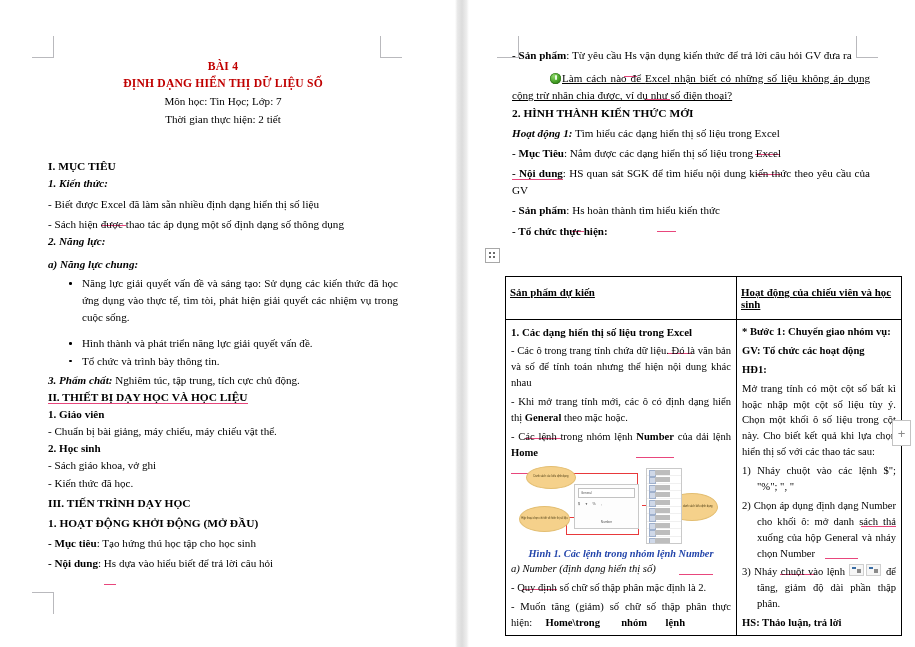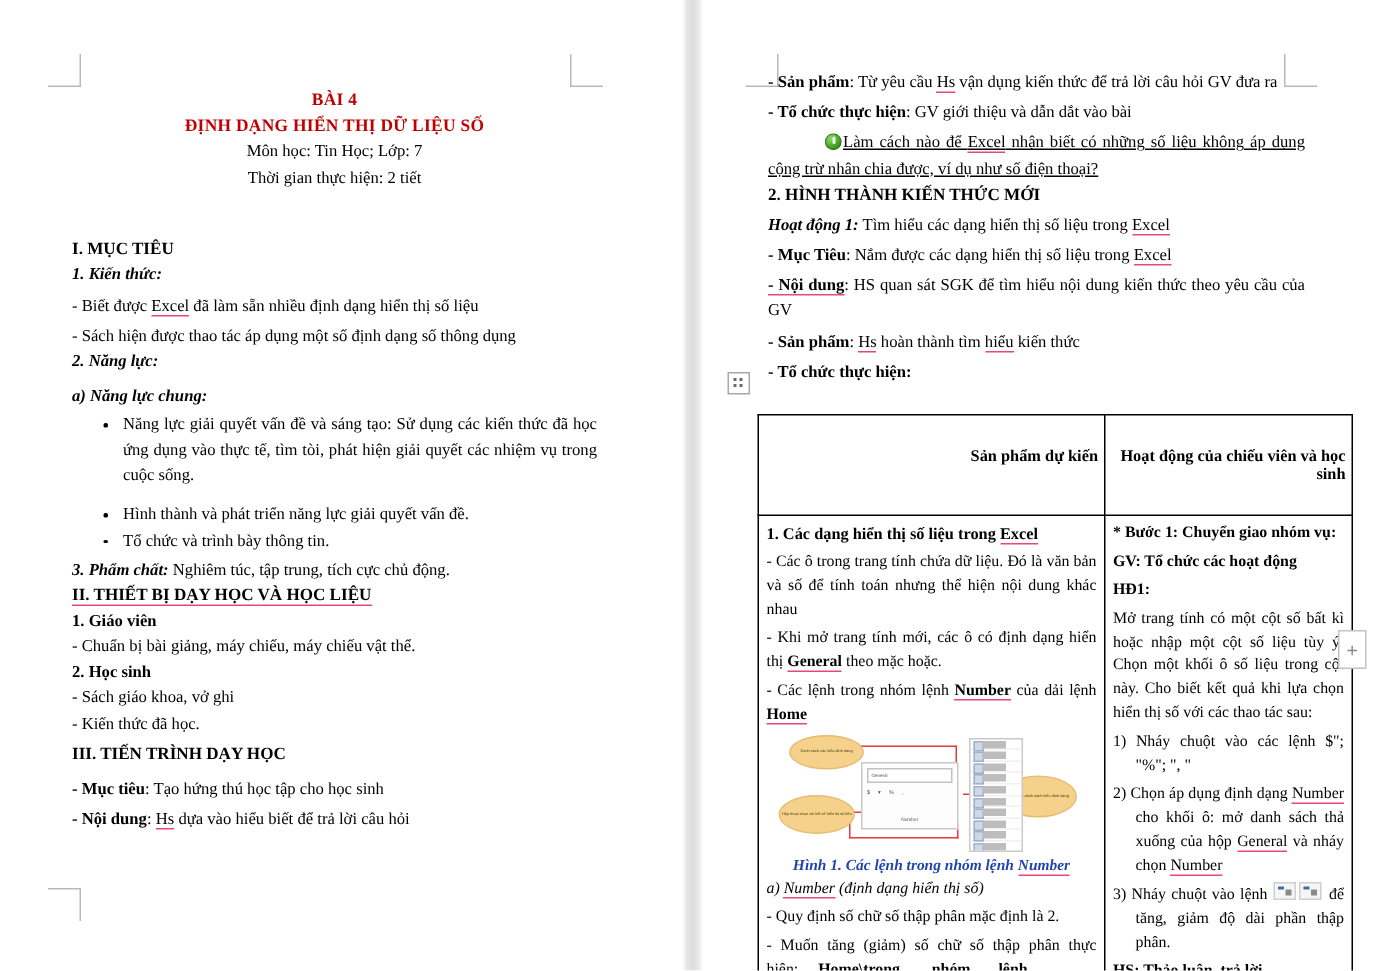--- a/index.html
+++ b/index.html
@@ -42,38 +42,38 @@
   p{margin:0;line-height:1.55;}
   .sp{height:6px;}
   .sp-s{height:3px;}
 
   ul.bul{margin:2px 0 2px 0;padding-left:34px;list-style:none;}
   ul.bul li{position:relative;margin-bottom:1px;text-align:justify;line-height:1.5;}
   ul.bul li:before{content:"";position:absolute;left:-13px;top:7px;
      width:2.5px;height:2.5px;background:#000;border-radius:50%;}
 
   
-  .sq{border-bottom:1.6px solid #E8467C;padding-bottom:0px;}
+  .sq{border-bottom:1.6px solid #E8467C;padding-bottom:15px;}
   .sq2{border-bottom:1.6px solid #E8467C;}
 
   .justify{text-align:justify;}
 
   
   .greenico{display:inline-block;width:11px;height:11px;border-radius:50%;
     background:radial-gradient(circle at 35% 30%,#8ed96a 0%,#45a026 55%,#20690f 100%);
     position:relative;vertical-align:-2px;margin-right:1px;
     box-shadow:0 0 0 .5px #2c6b17 inset;}
   .greenico:after{content:"";position:absolute;left:4.5px;top:2px;width:2px;height:5px;
     background:#eafbe2;border-radius:1px;}
 
   
   .tblwrap{position:absolute;left:505px;top:276px;width:378px;}
   table.main{border-collapse:collapse;width:378px;table-layout:fixed;font-size:10.6px;}
   table.main td{border:1px solid #000;vertical-align:top;padding:4px 5px 4px 5px;}
-  table.main td.hd{text-align:right;font-weight:bold;font-size:10.9px;padding:21px 4px;}
+  table.main td.hd{text-align:left;font-weight:bold;font-size:10.9px;padding:9px 4px;text-decoration:underline;}
   .c1{width:222px;} .c2{width:156px;}
   table.main p{line-height:1.5;margin:0;}
 
   .tbl-handle{position:absolute;left:-20px;top:-28px;width:13px;height:13px;
      border:1px solid #a8a8a8;background:#fff;}
   .tbl-handle i{position:absolute;background:#6a6a6a;width:2px;height:2px;}
   .plusbtn{position:absolute;right:-28px;top:144px;width:17px;height:24px;
      border:1px solid #c3c3c3;background:#fff;color:#8a8a8a;font-size:13px;
      display:flex;align-items:center;justify-content:center;font-family:"Liberation Sans",sans-serif;}
 
@@ -172,30 +172,30 @@
     <p><span class="bi">3. Phẩm chất:</span><span> Nghiêm túc, tập trung, tích cực chủ động.</span></p>
     <h2 class="sec"><span class="sq2">II. THIẾT BỊ DẠY HỌC VÀ HỌC LIỆU</span></h2>
     <p class="b">1. Giáo viên</p>
     <p>- Chuẩn bị bài giảng, máy chiếu, máy chiếu vật thể.</p>
     <p class="b">2. Học sinh</p>
     <p>- Sách giáo khoa, vở ghi</p>
     <p>- Kiến thức đã học.</p>
     <div class="sp-s"></div>
     <h2 class="sec">III. TIẾN TRÌNH DẠY HỌC</h2>
     <div class="sp-s"></div>
+    <h2 class="sec">1. HOẠT ĐỘNG KHỞI ĐỘNG (MỞ ĐẦU)</h2>
     <div class="sp-s"></div>
     <p><span class="b">- Mục tiêu</span><span>: Tạo hứng thú học tập cho học sinh</span></p>
     <div class="sp-s"></div>
     <p><span class="b">- Nội dung</span><span>: </span><span class="sq">Hs</span><span> dựa vào hiểu biết để trả lời câu hỏi</span></p>
   </div>
 
   <div class="col col-right" style="top:47px;">
     <p class="justify"><span class="b">- Sản phẩm</span><span>: Từ yêu cầu </span><span class="sq">Hs</span><span> vận dụng kiến thức để trả lời câu hỏi GV đưa ra</span></p>
     <div class="sp-s"></div>
-    <p><span class="b">- Tổ chức thực hiện</span><span>: GV giới thiệu và dẫn dắt vào bài</span></p>
     <div class="sp-s"></div>
     <p class="justify" style="text-indent:38px;text-decoration:underline;"><span class="greenico"></span><span>Làm cách nào để </span><span class="sq">Excel</span><span> nhận biết có những số liệu không áp dụng cộng trừ nhân chia được, ví dụ như số điện thoại?</span></p>
     <h2 class="sec">2. HÌNH THÀNH KIẾN THỨC MỚI</h2>
     <div class="sp-s"></div>
     <p><span class="bi">Hoạt động 1:</span><span> Tìm hiểu các dạng hiển thị số liệu trong </span><span class="sq">Excel</span></p>
     <div class="sp-s"></div>
     <p><span class="b">- Mục Tiêu</span><span>: Nắm được các dạng hiển thị số liệu trong </span><span class="sq">Excel</span></p>
     <div class="sp-s"></div>
     <p class="justify"><span class="b sq2">- Nội dung</span><span>: HS quan sát SGK để tìm hiểu nội dung kiến thức theo yêu cầu của GV</span></p>
     <div class="sp-s"></div>

